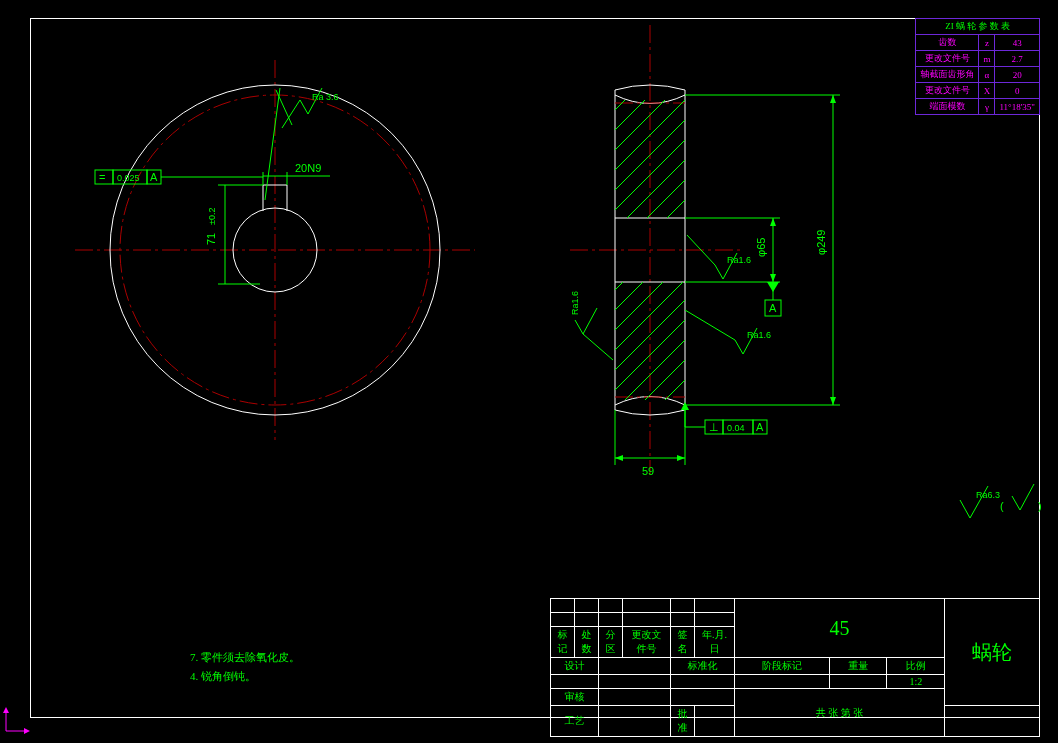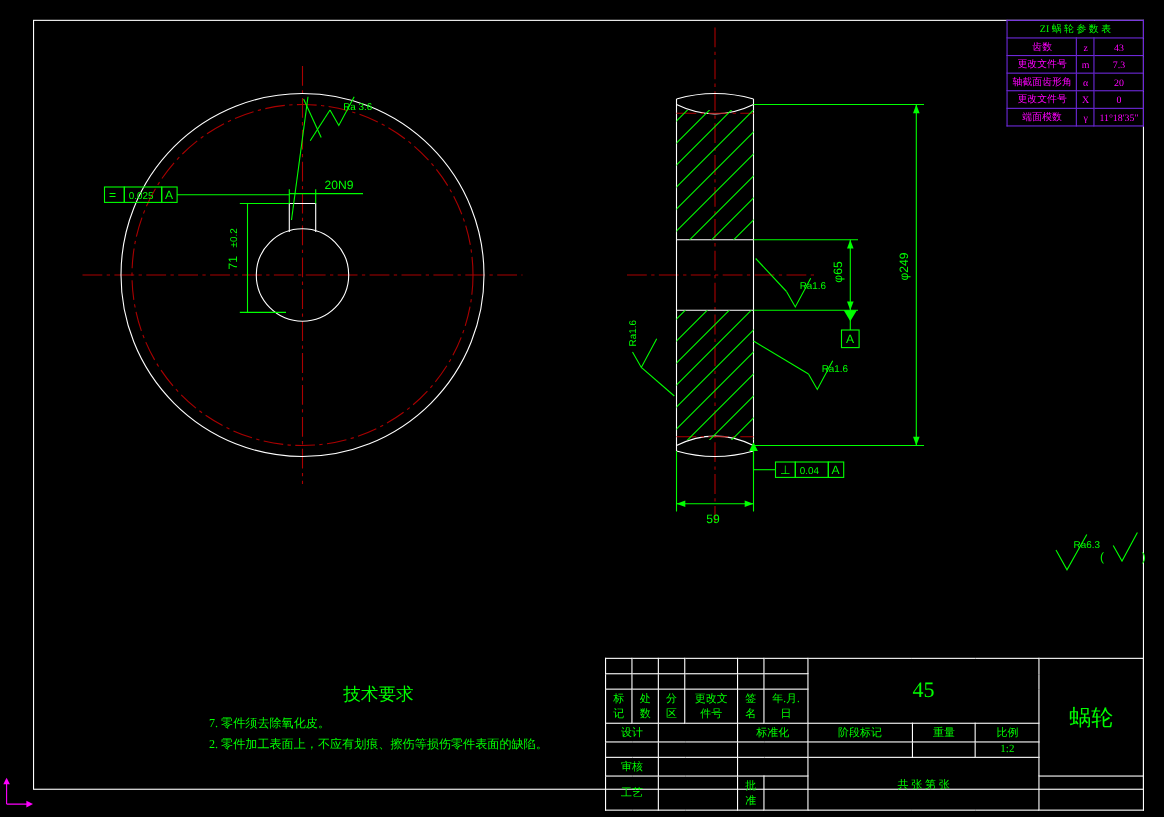--- a/index.html
+++ b/index.html
@@ -216,44 +216,43 @@
         <td colspan="3">ZI 蜗 轮 参 数 表</td>
       </tr>
   <tr>
         <td>齿数</td>
         <td>z</td>
         <td>43</td>
       </tr>
   <tr>
         <td>更改文件号</td>
         <td>m</td>
-        <td>7.3</td>
+        <td>2.7</td>
       </tr>
   <tr>
         <td>轴截面齿形角</td>
         <td>α</td>
         <td>20</td>
       </tr>
   <tr>
         <td>更改文件号</td>
         <td>X</td>
         <td>0</td>
       </tr>
   <tr>
         <td>端面模数</td>
         <td>γ</td>
         <td>11°18'35"</td>
       </tr>
 </tbody>
   </table>
 
 <div class="tech">
-  <h3>技术要求</h3>
   <p>7. 零件须去除氧化皮。</p>
-  <p>2. 零件加工表面上，不应有划痕、擦伤等损伤零件表面的缺陷。</p>
+  <p>4. 锐角倒钝。</p>
 </div>
 
 <div class="title-block">
   <table>
     <tbody>
         <tr style="height:14px">
       <td style="width:24px"></td>
           <td style="width:24px"></td>
           <td style="width:24px"></td>
       <td style="width:48px"></td>

